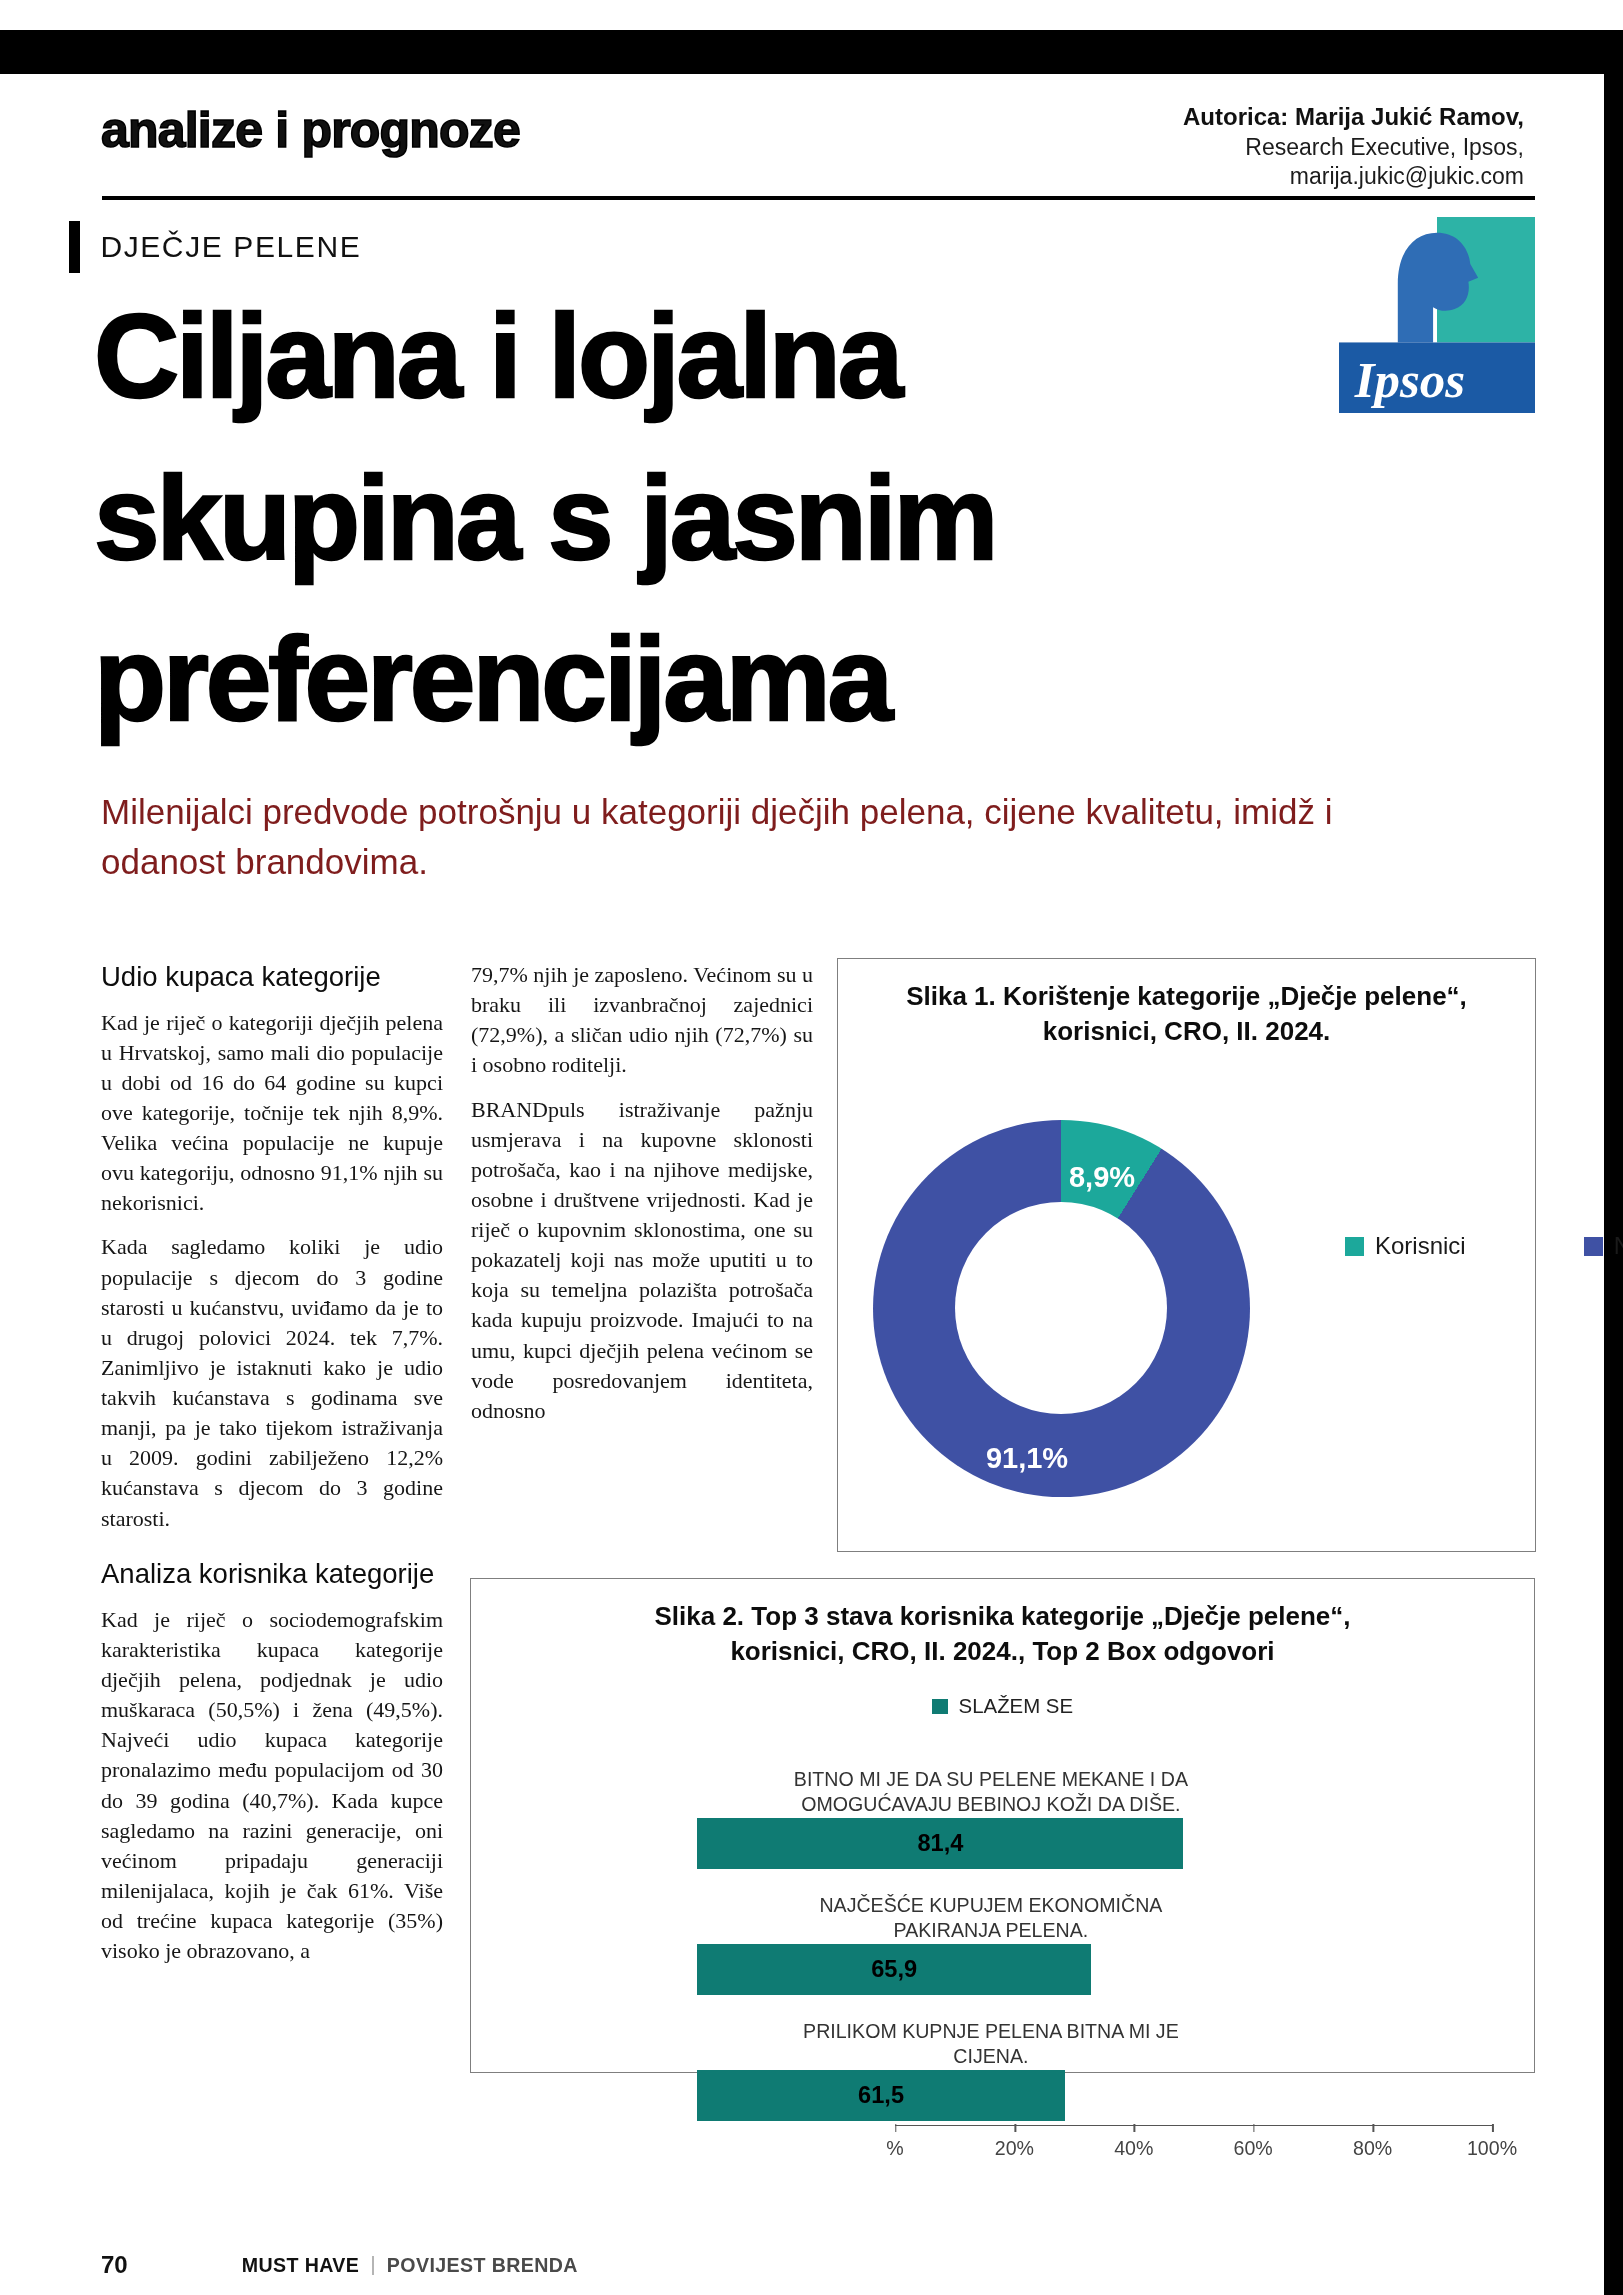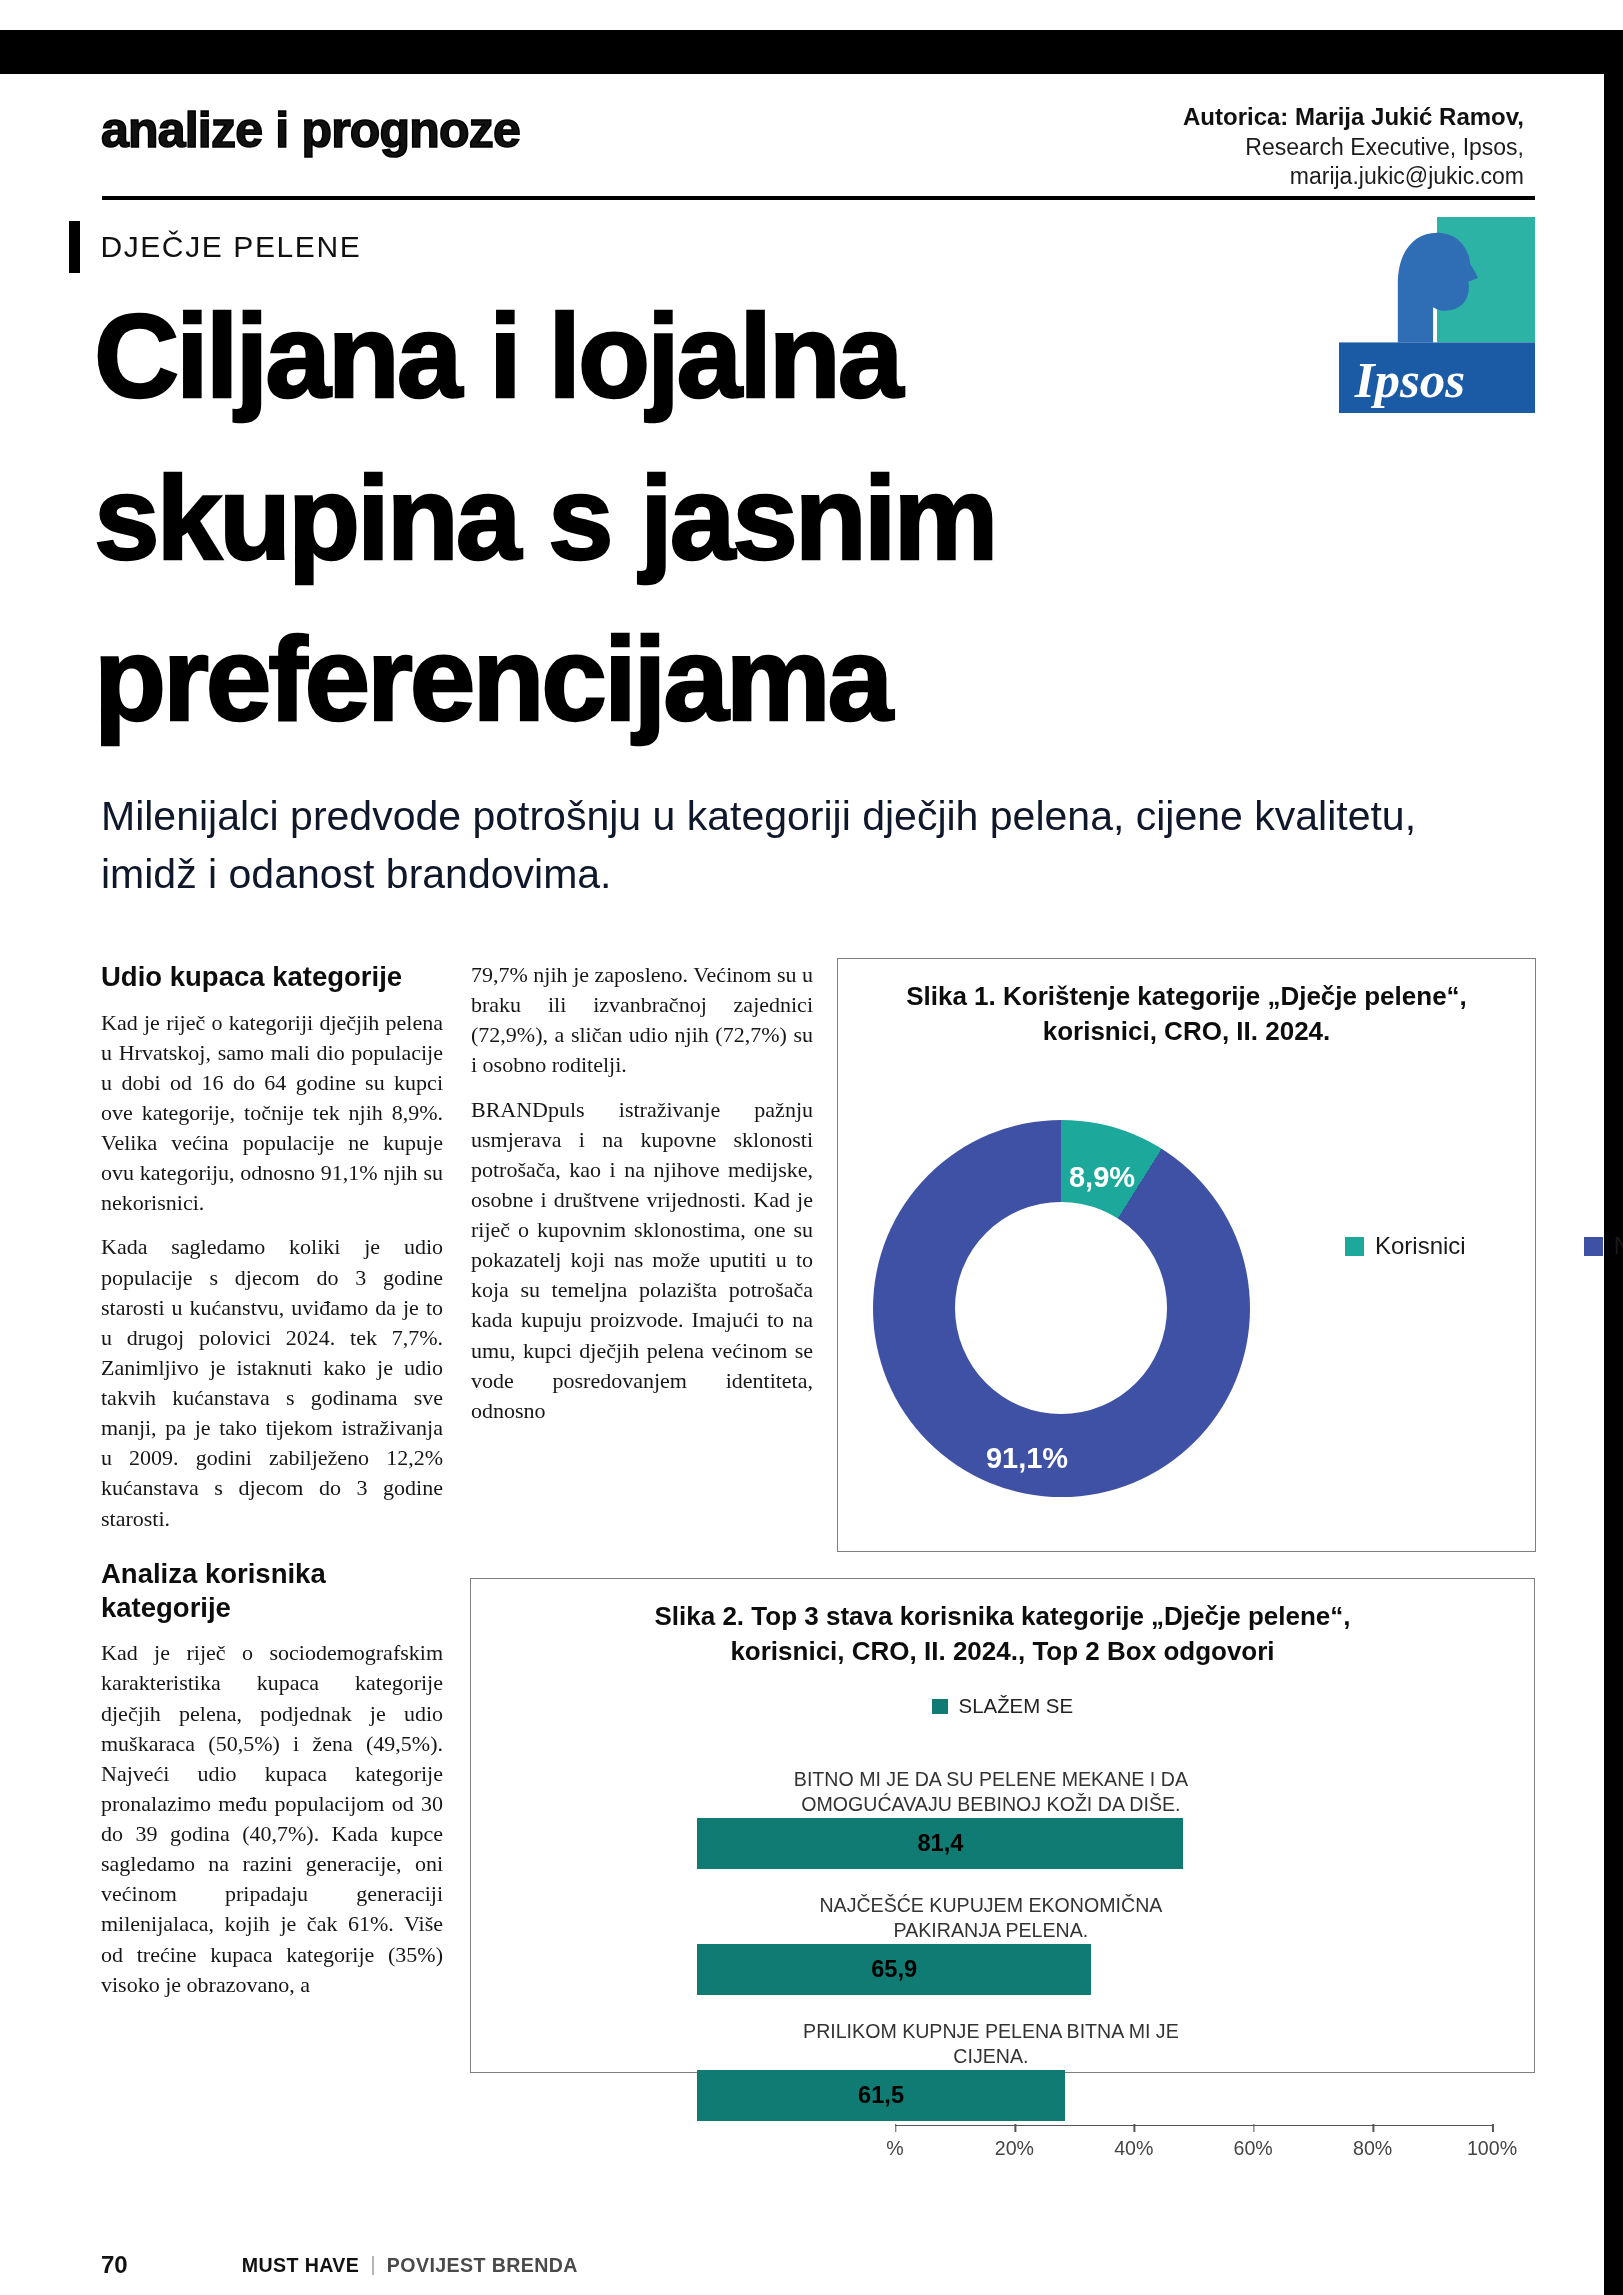--- a/index.html
+++ b/index.html
@@ -43,30 +43,30 @@
     position: absolute; left: 94px; top: 276px; margin: 0;
     font-size: 118px; line-height: 1.37; font-weight: bold;
     letter-spacing: -3.1px; color: #000;
     -webkit-text-stroke: 2.4px #000;
   }
   .headline span { display: block; }
 
   
   .lead {
     position: absolute; left: 101px; top: 787px; width: 1335px; margin: 0;
-    font-size: 41px; line-height: 1.42; color: #0f172a; font-weight: 400;
+    font-size: 35px; line-height: 1.42; color: #7f1d1d; font-weight: 400;
   }
 
   
   .col { position: absolute; top: 960px; width: 342px; }
   .col1 { left: 101px; }
   .col2 { left: 471px; }
   .col h2 {
     margin: 0 0 14px 0; font-family: "Liberation Sans", sans-serif;
-    font-size: 27.5px; line-height: 1.22; font-weight: bold; color: #0d0d0d;
+    font-size: 27.5px; line-height: 1.22; font-weight: normal; color: #0d0d0d;
   }
   .col h2.second { margin-top: 23.6px; }
   .col p {
     margin: 0 0 14px 0;
     font-family: "Liberation Serif", serif;
     font-size: 22px; line-height: 1.37; text-align: justify; color: #161616;
   }
 
   
   .chart-box { position: absolute; background: #fff; border: 1.6px solid #7f7f7f; }

